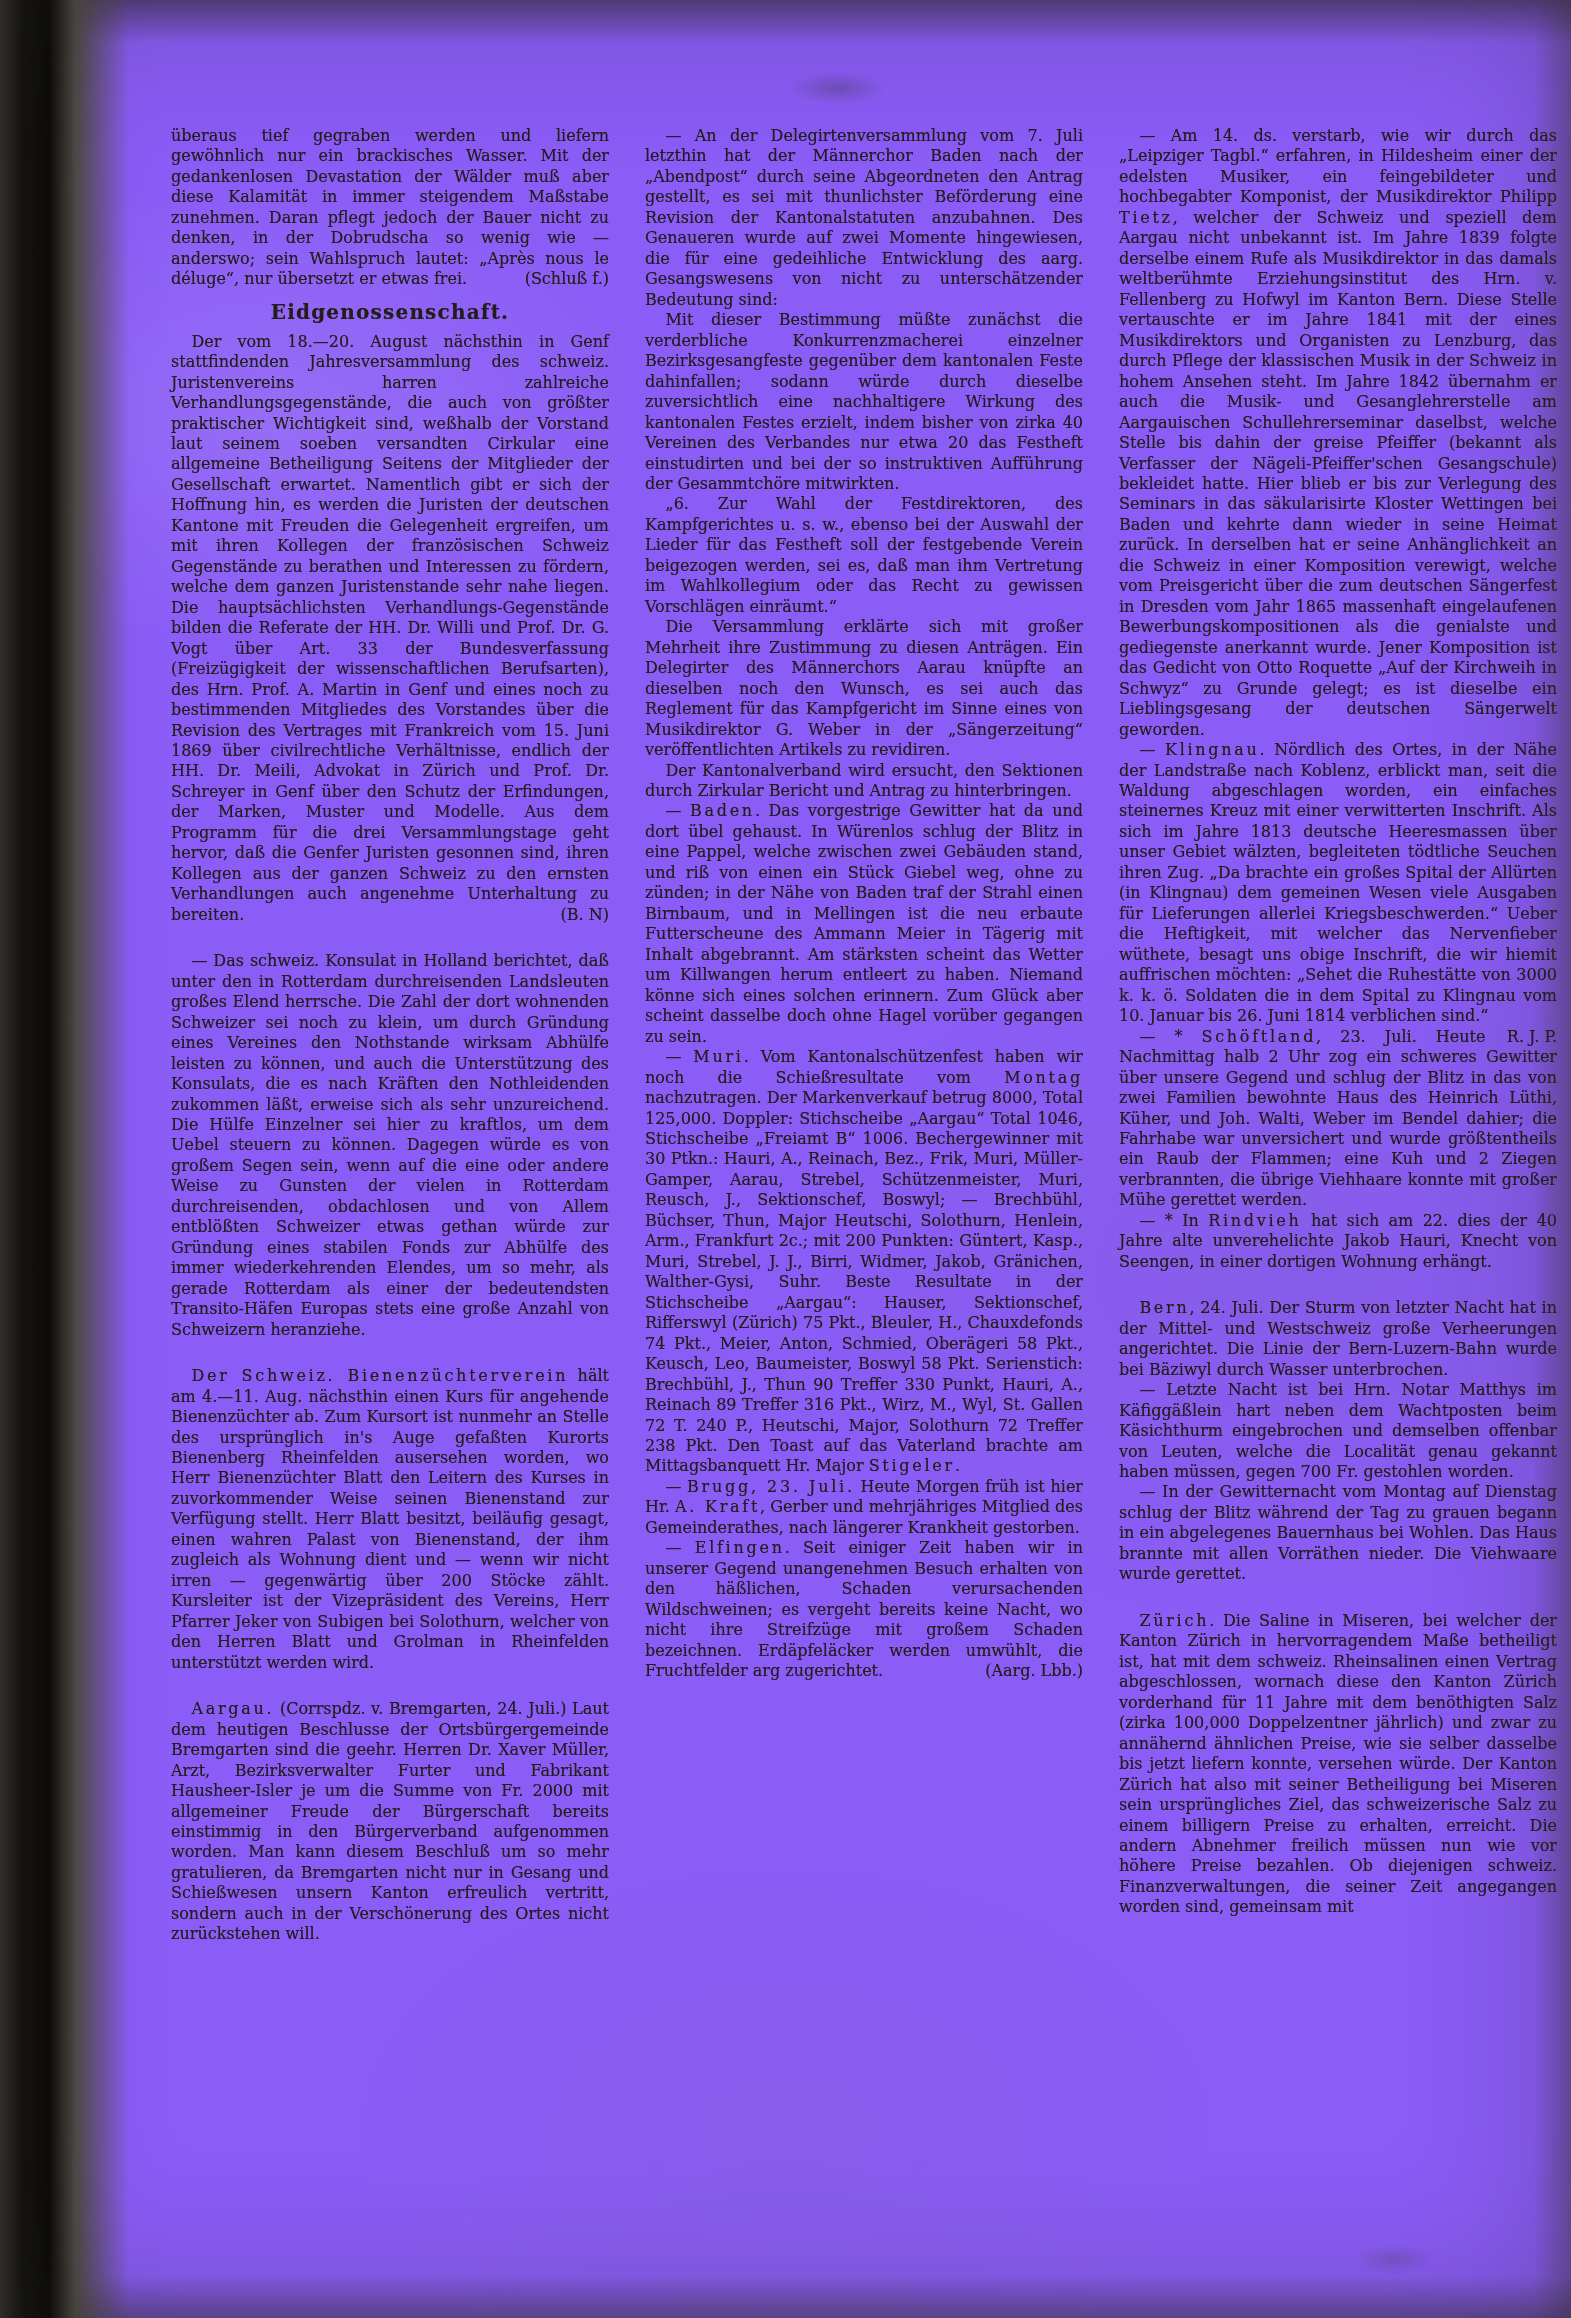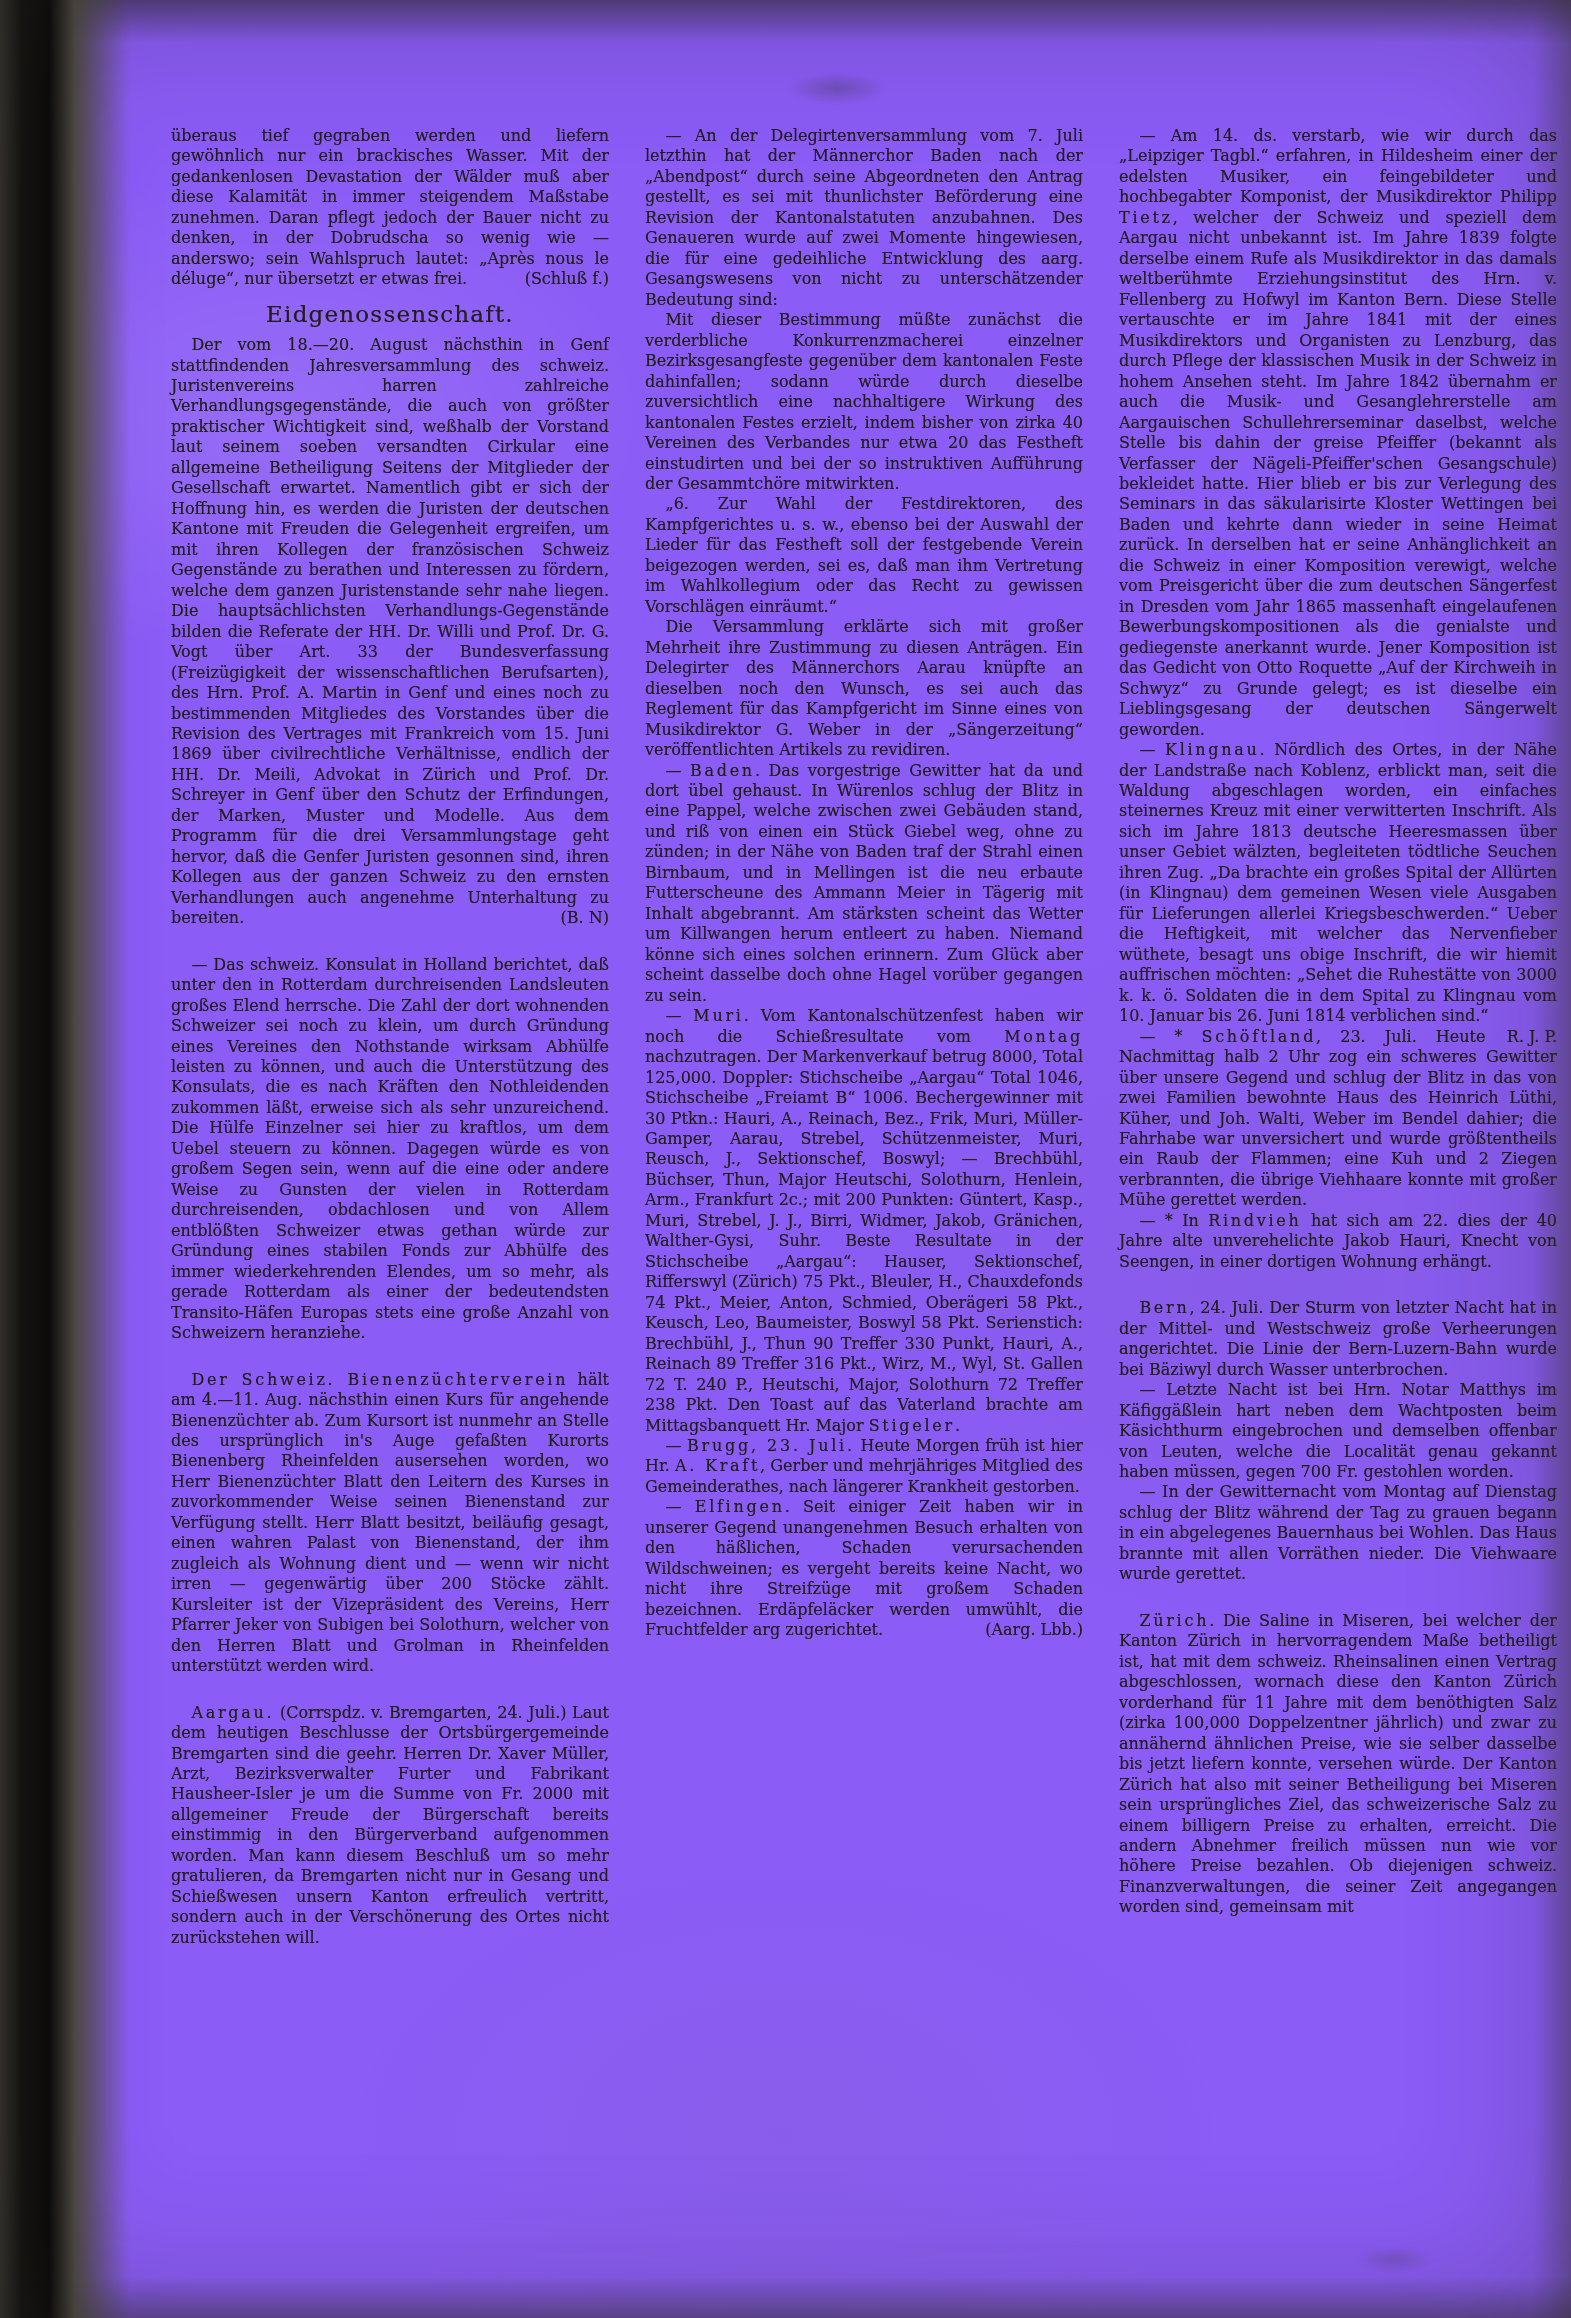--- a/index.html
+++ b/index.html
@@ -45,21 +45,21 @@
     text-shadow:0 0 0.4px rgba(30,26,20,.55);
   }
   .para{margin:0;text-indent:20.4px;}
   .para.noindent{text-indent:0;}
   .para.gap{margin-top:26px;}
   .sperr{letter-spacing:.17em;}
   .flushright{float:right;margin-left:1px;}
   .section-heading{
     margin:11px 0 7.9px;
     text-align:center;text-indent:0;
-    font-size:23px;font-weight:normal;
+    font-size:20px;font-weight:bold;
     letter-spacing:1.2px;
     line-height:1.15;
   }
 </style>
 </head>
 <body>
 
 <div id="page">
   <div class="mottle"></div>
 
@@ -70,20 +70,21 @@
         <p class="para"><span class="">Der vom 18.—20. August nächsthin in Genf stattfindenden Jahresversammlung des schweiz. Juristenvereins harren zahlreiche Verhandlungsgegenstände, die auch von größter praktischer Wichtigkeit sind, weßhalb der Vorstand laut seinem soeben versandten Cirkular eine allgemeine Betheiligung Seitens der Mitglieder der Gesellschaft erwartet. Namentlich gibt er sich der Hoffnung hin, es werden die Juristen der deutschen Kantone mit Freuden die Gelegenheit ergreifen, um mit ihren Kollegen der französischen Schweiz Gegenstände zu berathen und Interessen zu fördern, welche dem ganzen Juristenstande sehr nahe liegen. Die hauptsächlichsten Verhandlungs-Gegenstände bilden die Referate der HH. Dr. Willi und Prof. Dr. G. Vogt über Art. 33 der Bundesverfassung (Freizügigkeit der wissenschaftlichen Berufsarten), des Hrn. Prof. A. Martin in Genf und eines noch zu bestimmenden Mitgliedes des Vorstandes über die Revision des Vertrages mit Frankreich vom 15. Juni 1869 über civilrechtliche Verhältnisse, endlich der HH. Dr. Meili, Advokat in Zürich und Prof. Dr. Schreyer in Genf über den Schutz der Erfindungen, der Marken, Muster und Modelle. Aus dem Programm für die drei Versammlungstage geht hervor, daß die Genfer Juristen gesonnen sind, ihren Kollegen aus der ganzen Schweiz zu den ernsten Verhandlungen auch angenehme Unterhaltung zu bereiten. </span><span class="flushright">(B. N)</span></p>
         <p class="para gap"><span class="">— Das schweiz. Konsulat in Holland berichtet, daß unter den in Rotterdam durchreisenden Landsleuten großes Elend herrsche. Die Zahl der dort wohnenden Schweizer sei noch zu klein, um durch Gründung eines Vereines den Nothstande wirksam Abhülfe leisten zu können, und auch die Unterstützung des Konsulats, die es nach Kräften den Nothleidenden zukommen läßt, erweise sich als sehr unzureichend. Die Hülfe Einzelner sei hier zu kraftlos, um dem Uebel steuern zu können. Dagegen würde es von großem Segen sein, wenn auf die eine oder andere Weise zu Gunsten der vielen in Rotterdam durchreisenden, obdachlosen und von Allem entblößten Schweizer etwas gethan würde zur Gründung eines stabilen Fonds zur Abhülfe des immer wiederkehrenden Elendes, um so mehr, als gerade Rotterdam als einer der bedeutendsten Transito-Häfen Europas stets eine große Anzahl von Schweizern heranziehe.</span></p>
         <p class="para gap"><span class="sperr">Der Schweiz. Bienenzüchterverein</span><span class=""> hält am 4.—11. Aug. nächsthin einen Kurs für angehende Bienenzüchter ab. Zum Kursort ist nunmehr an Stelle des ursprünglich in's Auge gefaßten Kurorts Bienenberg Rheinfelden ausersehen worden, wo Herr Bienenzüchter Blatt den Leitern des Kurses in zuvorkommender Weise seinen Bienenstand zur Verfügung stellt. Herr Blatt besitzt, beiläufig gesagt, einen wahren Palast von Bienenstand, der ihm zugleich als Wohnung dient und — wenn wir nicht irren — gegenwärtig über 200 Stöcke zählt. Kursleiter ist der Vizepräsident des Vereins, Herr Pfarrer Jeker von Subigen bei Solothurn, welcher von den Herren Blatt und Grolman in Rheinfelden unterstützt werden wird.</span></p>
         <p class="para gap"><span class="sperr">Aargau.</span><span class=""> (Corrspdz. v. Bremgarten, 24. Juli.) Laut dem heutigen Beschlusse der Ortsbürgergemeinde Bremgarten sind die geehr. Herren Dr. Xaver Müller, Arzt, Bezirksverwalter Furter und Fabrikant Hausheer-Isler je um die Summe von Fr. 2000 mit allgemeiner Freude der Bürgerschaft bereits einstimmig in den Bürgerverband aufgenommen worden. Man kann diesem Beschluß um so mehr gratulieren, da Bremgarten nicht nur in Gesang und Schießwesen unsern Kanton erfreulich vertritt, sondern auch in der Verschönerung des Ortes nicht zurückstehen will.</span></p>
       </div>
     <div class="newscol">
         <p class="para"><span class="">— An der Delegirtenversammlung vom 7. Juli letzthin hat der Männerchor Baden nach der „Abendpost“ durch seine Abgeordneten den Antrag gestellt, es sei mit thunlichster Beförderung eine Revision der Kantonalstatuten anzubahnen. Des Genaueren wurde auf zwei Momente hingewiesen, die für eine gedeihliche Entwicklung des aarg. Gesangswesens von nicht zu unterschätzender Bedeutung sind:</span></p>
         <p class="para"><span class="">Mit dieser Bestimmung müßte zunächst die verderbliche Konkurrenzmacherei einzelner Bezirksgesangfeste gegenüber dem kantonalen Feste dahinfallen; sodann würde durch dieselbe zuversichtlich eine nachhaltigere Wirkung des kantonalen Festes erzielt, indem bisher von zirka 40 Vereinen des Verbandes nur etwa 20 das Festheft einstudirten und bei der so instruktiven Aufführung der Gesammtchöre mitwirkten.</span></p>
         <p class="para"><span class="">„6. Zur Wahl der Festdirektoren, des Kampfgerichtes u. s. w., ebenso bei der Auswahl der Lieder für das Festheft soll der festgebende Verein beigezogen werden, sei es, daß man ihm Vertretung im Wahlkollegium oder das Recht zu gewissen Vorschlägen einräumt.“</span></p>
         <p class="para"><span class="">Die Versammlung erklärte sich mit großer Mehrheit ihre Zustimmung zu diesen Anträgen. Ein Delegirter des Männerchors Aarau knüpfte an dieselben noch den Wunsch, es sei auch das Reglement für das Kampfgericht im Sinne eines von Musikdirektor G. Weber in der „Sängerzeitung“ veröffentlichten Artikels zu revidiren.</span></p>
+        <p class="para"><span class="">Der Kantonalverband wird ersucht, den Sektionen durch Zirkular Bericht und Antrag zu hinterbringen.</span></p>
         <p class="para"><span class="">— </span><span class="sperr">Baden</span><span class="">. Das vorgestrige Gewitter hat da und dort übel gehaust. In Würenlos schlug der Blitz in eine Pappel, welche zwischen zwei Gebäuden stand, und riß von einen ein Stück Giebel weg, ohne zu zünden; in der Nähe von Baden traf der Strahl einen Birnbaum, und in Mellingen ist die neu erbaute Futterscheune des Ammann Meier in Tägerig mit Inhalt abgebrannt. Am stärksten scheint das Wetter um Killwangen herum entleert zu haben. Niemand könne sich eines solchen erinnern. Zum Glück aber scheint dasselbe doch ohne Hagel vorüber gegangen zu sein.</span></p>
         <p class="para"><span class="">— </span><span class="sperr">Muri</span><span class="">. Vom Kantonalschützenfest haben wir noch die Schießresultate vom </span><span class="sperr">Montag</span><span class=""> nachzutragen. Der Markenverkauf betrug 8000, Total 125,000. Doppler: Stichscheibe „Aargau“ Total 1046, Stichscheibe „Freiamt B“ 1006. Bechergewinner mit 30 Ptkn.: Hauri, A., Reinach, Bez., Frik, Muri, Müller-Gamper, Aarau, Strebel, Schützenmeister, Muri, Reusch, J., Sektionschef, Boswyl; — Brechbühl, Büchser, Thun, Major Heutschi, Solothurn, Henlein, Arm., Frankfurt 2c.; mit 200 Punkten: Güntert, Kasp., Muri, Strebel, J. J., Birri, Widmer, Jakob, Gränichen, Walther-Gysi, Suhr. Beste Resultate in der Stichscheibe „Aargau“: Hauser, Sektionschef, Rifferswyl (Zürich) 75 Pkt., Bleuler, H., Chauxdefonds 74 Pkt., Meier, Anton, Schmied, Oberägeri 58 Pkt., Keusch, Leo, Baumeister, Boswyl 58 Pkt. Serienstich: Brechbühl, J., Thun 90 Treffer 330 Punkt, Hauri, A., Reinach 89 Treffer 316 Pkt., Wirz, M., Wyl, St. Gallen 72 T. 240 P., Heutschi, Major, Solothurn 72 Treffer 238 Pkt. Den Toast auf das Vaterland brachte am Mittagsbanquett Hr. Major </span><span class="sperr">Stigeler</span><span class="">.</span></p>
         <p class="para"><span class="">— </span><span class="sperr">Brugg, 23. Juli.</span><span class=""> Heute Morgen früh ist hier Hr. </span><span class="sperr">A. Kraft</span><span class="">, Gerber und mehrjähriges Mitglied des Gemeinderathes, nach längerer Krankheit gestorben.</span></p>
         <p class="para"><span class="">— </span><span class="sperr">Elfingen</span><span class="">. Seit einiger Zeit haben wir in unserer Gegend unangenehmen Besuch erhalten von den häßlichen, Schaden verursachenden Wildschweinen; es vergeht bereits keine Nacht, wo nicht ihre Streifzüge mit großem Schaden bezeichnen. Erdäpfeläcker werden umwühlt, die Fruchtfelder arg zugerichtet. </span><span class="flushright">(Aarg. Lbb.)</span></p>
       </div>
     <div class="newscol">
         <p class="para"><span class="">— Am 14. ds. verstarb, wie wir durch das „Leipziger Tagbl.“ erfahren, in Hildesheim einer der edelsten Musiker, ein feingebildeter und hochbegabter Komponist, der Musikdirektor Philipp </span><span class="sperr">Tietz</span><span class="">, welcher der Schweiz und speziell dem Aargau nicht unbekannt ist. Im Jahre 1839 folgte derselbe einem Rufe als Musikdirektor in das damals weltberühmte Erziehungsinstitut des Hrn. v. Fellenberg zu Hofwyl im Kanton Bern. Diese Stelle vertauschte er im Jahre 1841 mit der eines Musikdirektors und Organisten zu Lenzburg, das durch Pflege der klassischen Musik in der Schweiz in hohem Ansehen steht. Im Jahre 1842 übernahm er auch die Musik- und Gesanglehrerstelle am Aargauischen Schullehrerseminar daselbst, welche Stelle bis dahin der greise Pfeiffer (bekannt als Verfasser der Nägeli-Pfeiffer'schen Gesangschule) bekleidet hatte. Hier blieb er bis zur Verlegung des Seminars in das säkularisirte Kloster Wettingen bei Baden und kehrte dann wieder in seine Heimat zurück. In derselben hat er seine Anhänglichkeit an die Schweiz in einer Komposition verewigt, welche vom Preisgericht über die zum deutschen Sängerfest in Dresden vom Jahr 1865 massenhaft eingelaufenen Bewerbungskompositionen als die genialste und gediegenste anerkannt wurde. Jener Komposition ist das Gedicht von Otto Roquette „Auf der Kirchweih in Schwyz“ zu Grunde gelegt; es ist dieselbe ein Lieblingsgesang der deutschen Sängerwelt geworden.</span></p>
         <p class="para"><span class="">— </span><span class="sperr">Klingnau</span><span class="">. Nördlich des Ortes, in der Nähe der Landstraße nach Koblenz, erblickt man, seit die Waldung abgeschlagen worden, ein einfaches steinernes Kreuz mit einer verwitterten Inschrift. Als sich im Jahre 1813 deutsche Heeresmassen über unser Gebiet wälzten, begleiteten tödtliche Seuchen ihren Zug. „Da brachte ein großes Spital der Allürten (in Klingnau) dem gemeinen Wesen viele Ausgaben für Lieferungen allerlei Kriegsbeschwerden.“ Ueber die Heftigkeit, mit welcher das Nervenfieber wüthete, besagt uns obige Inschrift, die wir hiemit auffrischen möchten: „Sehet die Ruhestätte von 3000 k. k. ö. Soldaten die in dem Spital zu Klingnau vom 10. Januar bis 26. Juni 1814 verblichen sind.“ </span><span class="flushright">R. J. P.</span></p>
         <p class="para"><span class="">— * </span><span class="sperr">Schöftland</span><span class="">, 23. Juli. Heute Nachmittag halb 2 Uhr zog ein schweres Gewitter über unsere Gegend und schlug der Blitz in das von zwei Familien bewohnte Haus des Heinrich Lüthi, Küher, und Joh. Walti, Weber im Bendel dahier; die Fahrhabe war unversichert und wurde größtentheils ein Raub der Flammen; eine Kuh und 2 Ziegen verbrannten, die übrige Viehhaare konnte mit großer Mühe gerettet werden.</span></p>
         <p class="para"><span class="">— * In </span><span class="sperr">Rindvieh</span><span class=""> hat sich am 22. dies der 40 Jahre alte unverehelichte Jakob Hauri, Knecht von Seengen, in einer dortigen Wohnung erhängt.</span></p>

